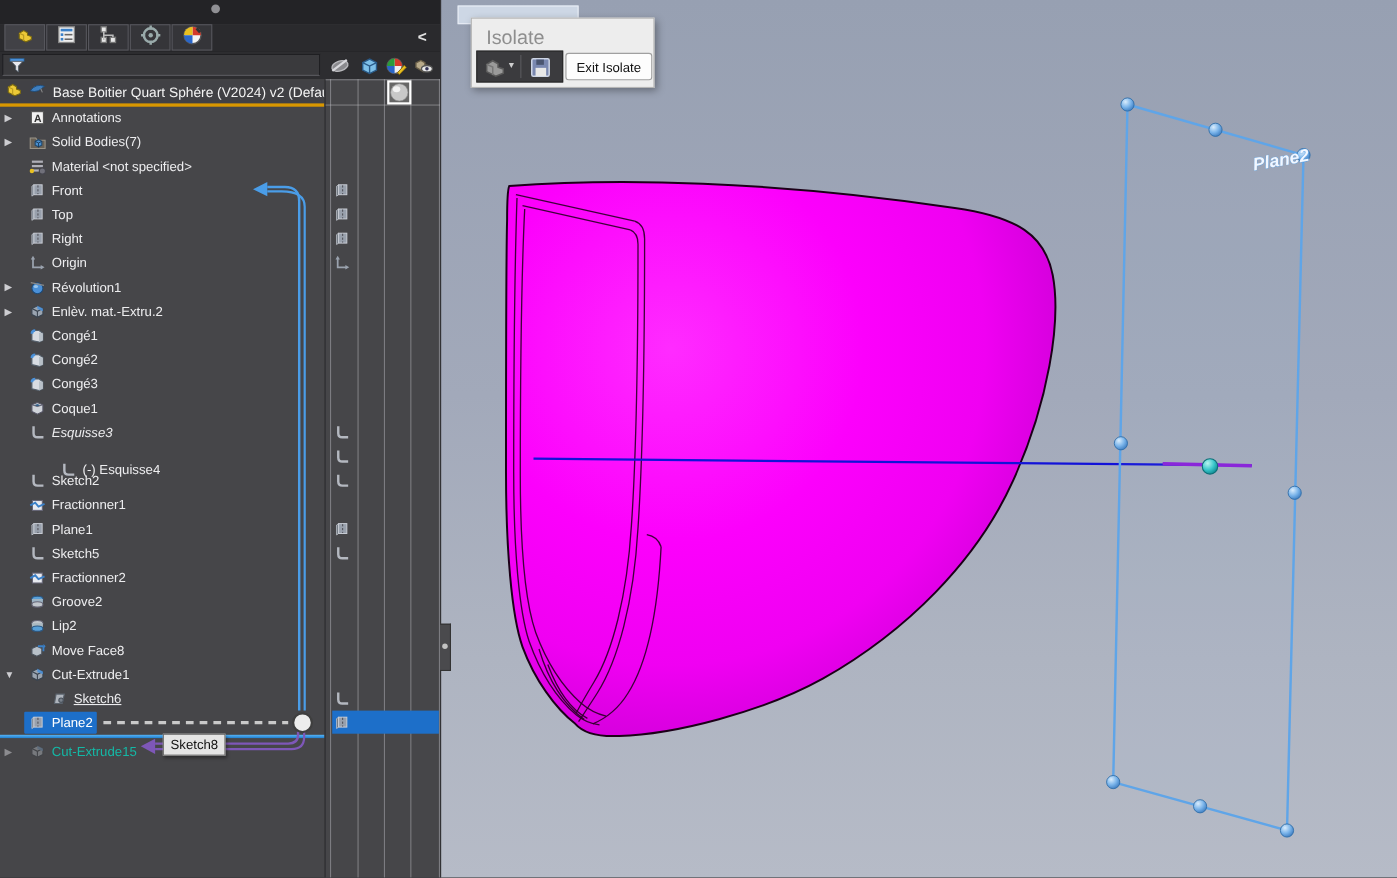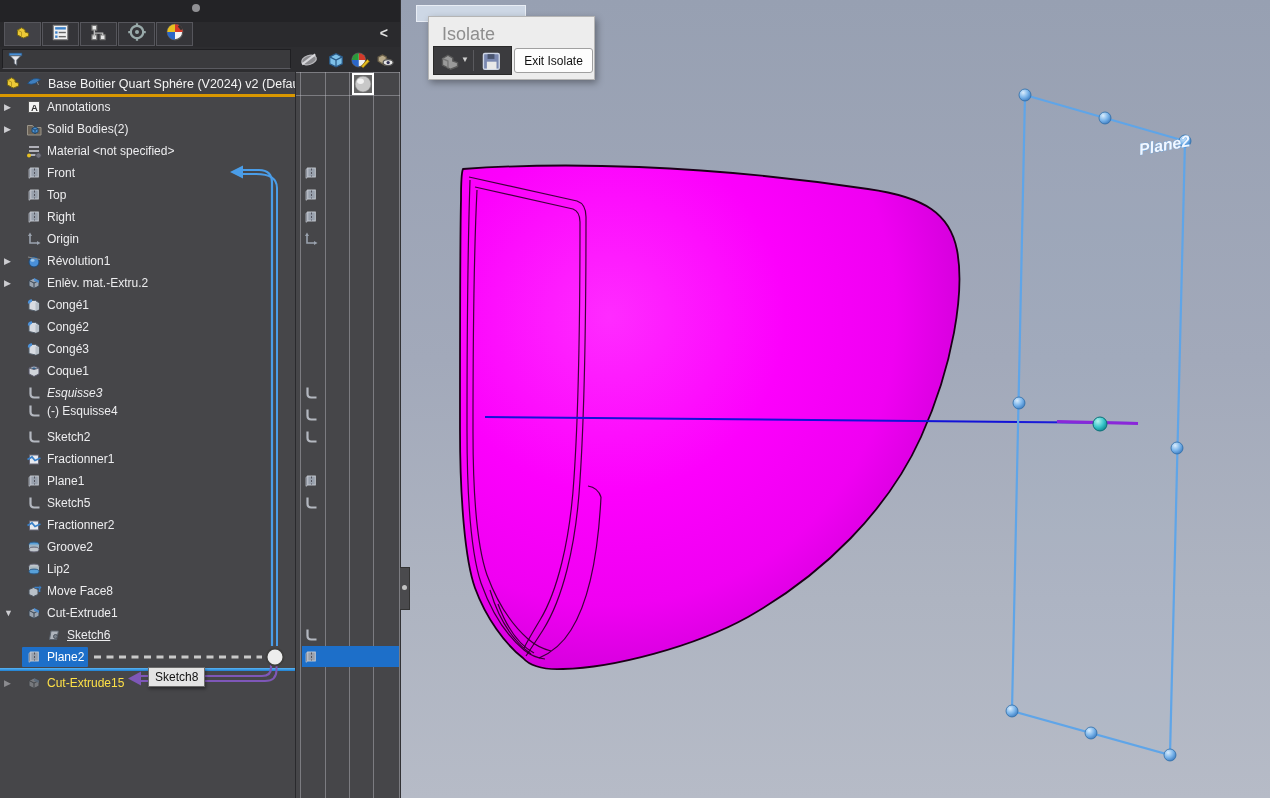--- a/index.html
+++ b/index.html
@@ -31,21 +31,21 @@
   .goldline{position:absolute;left:0;top:94px;width:295px;height:2.5px;background:#d99700;}
   
   .tree{position:absolute;left:0;top:96px;width:295px;}
   .trow{position:absolute;left:0;width:295px;height:22px;display:flex;align-items:center;white-space:nowrap;}
   .trow .arr{position:absolute;left:4px;width:12px;font-size:9px;color:#cdcdd1;}
   .trow .icn{position:absolute;left:26px;width:16px;height:16px;}
   .trow .lbl{position:absolute;left:47px;font-size:12px;color:#ededef;}
   .trow.ind .icn{left:46px;} .trow.ind .lbl{left:67px;text-decoration:underline;}
   .trow.sel .selbox{position:absolute;left:22px;top:1px;height:20px;background:#1d6fc9;border-radius:1px;}
   .trow.sel .lbl{color:#fff;z-index:2;} .trow.sel .icn{z-index:2;}
-  .trow.gray .lbl{color:#fde047;} .trow.gray .icn{opacity:.55;filter:grayscale(.6);} .trow.gray .arr{color:#8c8c90;}
+  .trow.gray .lbl{color:#14b8a6;} .trow.gray .icn{opacity:.55;filter:grayscale(.6);} .trow.gray .arr{color:#8c8c90;}
   .rollback{position:absolute;left:0;top:668px;width:399px;height:3px;
             background:linear-gradient(#5ab4f4,#1e7fd0);}
   
   .colpanel{position:absolute;left:295px;top:72px;width:104px;height:726px;background:#464649;border-left:1px solid #2a2a2d;}
   .colpanel .vline{position:absolute;top:0;bottom:0;width:1px;background:rgba(190,190,198,.45);}
   .colpanel .hline{position:absolute;left:0;width:104px;height:1px;background:rgba(190,190,198,.45);}
   .colicn{position:absolute;width:16px;height:16px;left:7px;}
   .colsel{position:absolute;left:6px;width:97px;height:21px;background:#1d6fc9;}
   .swatch{position:absolute;left:56px;top:1px;width:22px;height:22px;background:#666;border:2px solid #fff;box-sizing:border-box;}
   
@@ -256,21 +256,21 @@
             </svg></span>
           <span class="lbl">Annotations</span>
         </div>
         <div class="trow" style="top: 22px;">
           <span class="arr">▶</span>
           <span class="icn"><svg width="16" height="16" viewBox="0 0 16 16">
               <path d="M1.5 4.5 h5 l1.5 2 h7 v7.5 h-13.5 z" fill="#6b6256" stroke="#9a9488"></path>
               <path d="M6 7.5 l3-1.5 3 1.5 v3.5 l-3 1.5 -3-1.5 z" fill="#4a90d0" stroke="#204a70"></path>
               <path d="M6 7.5 l3 1.5 3-1.5 M9 9 v4" fill="none" stroke="#1a3a5a" stroke-width="0.8"></path>
             </svg></span>
-          <span class="lbl">Solid Bodies(2)</span>
+          <span class="lbl">Solid Bodies(7)</span>
         </div>
         <div class="trow" style="top: 44px;">
           <span class="icn"><svg width="16" height="16" viewBox="0 0 16 16">
               <rect x="3" y="3" width="10" height="2" fill="#b0b0b8"></rect>
               <rect x="3" y="7" width="10" height="2" fill="#b0b0b8"></rect>
               <rect x="3" y="11" width="7" height="2" fill="#b0b0b8"></rect>
               <circle cx="3" cy="12.5" r="2" fill="#e8c020"></circle>
               <circle cx="12.5" cy="12.5" r="2.8" fill="#70707a" stroke="#44444c"></circle>
             </svg></span>
           <span class="lbl">Material &lt;not specified&gt;</span>
@@ -359,21 +359,21 @@
               <path d="M3 5 L8 6.6 L13 5" fill="none" stroke="#556" stroke-width="0.8"></path>
             </svg></span>
           <span class="lbl">Coque1</span>
         </div>
         <div class="trow" style="top: 286px; font-style: italic;">
           <span class="icn"><svg width="16" height="16" viewBox="0 0 16 16">
               <path d="M4.5 2.5 V8.8 Q4.5 12.5 8.2 12.5 H13.5" fill="none" stroke="#b4b8c0" stroke-width="2.2"></path>
             </svg></span>
           <span class="lbl">Esquisse3</span>
         </div>
-        <div class="trow" style="top: 304px;">
+        <div class="trow" style="top: 320px; margin-left: 28px;">
           <span class="icn"><svg width="16" height="16" viewBox="0 0 16 16">
               <path d="M4.5 2.5 V8.8 Q4.5 12.5 8.2 12.5 H13.5" fill="none" stroke="#b4b8c0" stroke-width="2.2"></path>
             </svg></span>
           <span class="lbl">(-) Esquisse4</span>
         </div>
         <div class="trow" style="top: 330px; text-align: right;">
           <span class="icn"><svg width="16" height="16" viewBox="0 0 16 16">
               <path d="M4.5 2.5 V8.8 Q4.5 12.5 8.2 12.5 H13.5" fill="none" stroke="#b4b8c0" stroke-width="2.2"></path>
             </svg></span>
           <span class="lbl">Sketch2</span>

